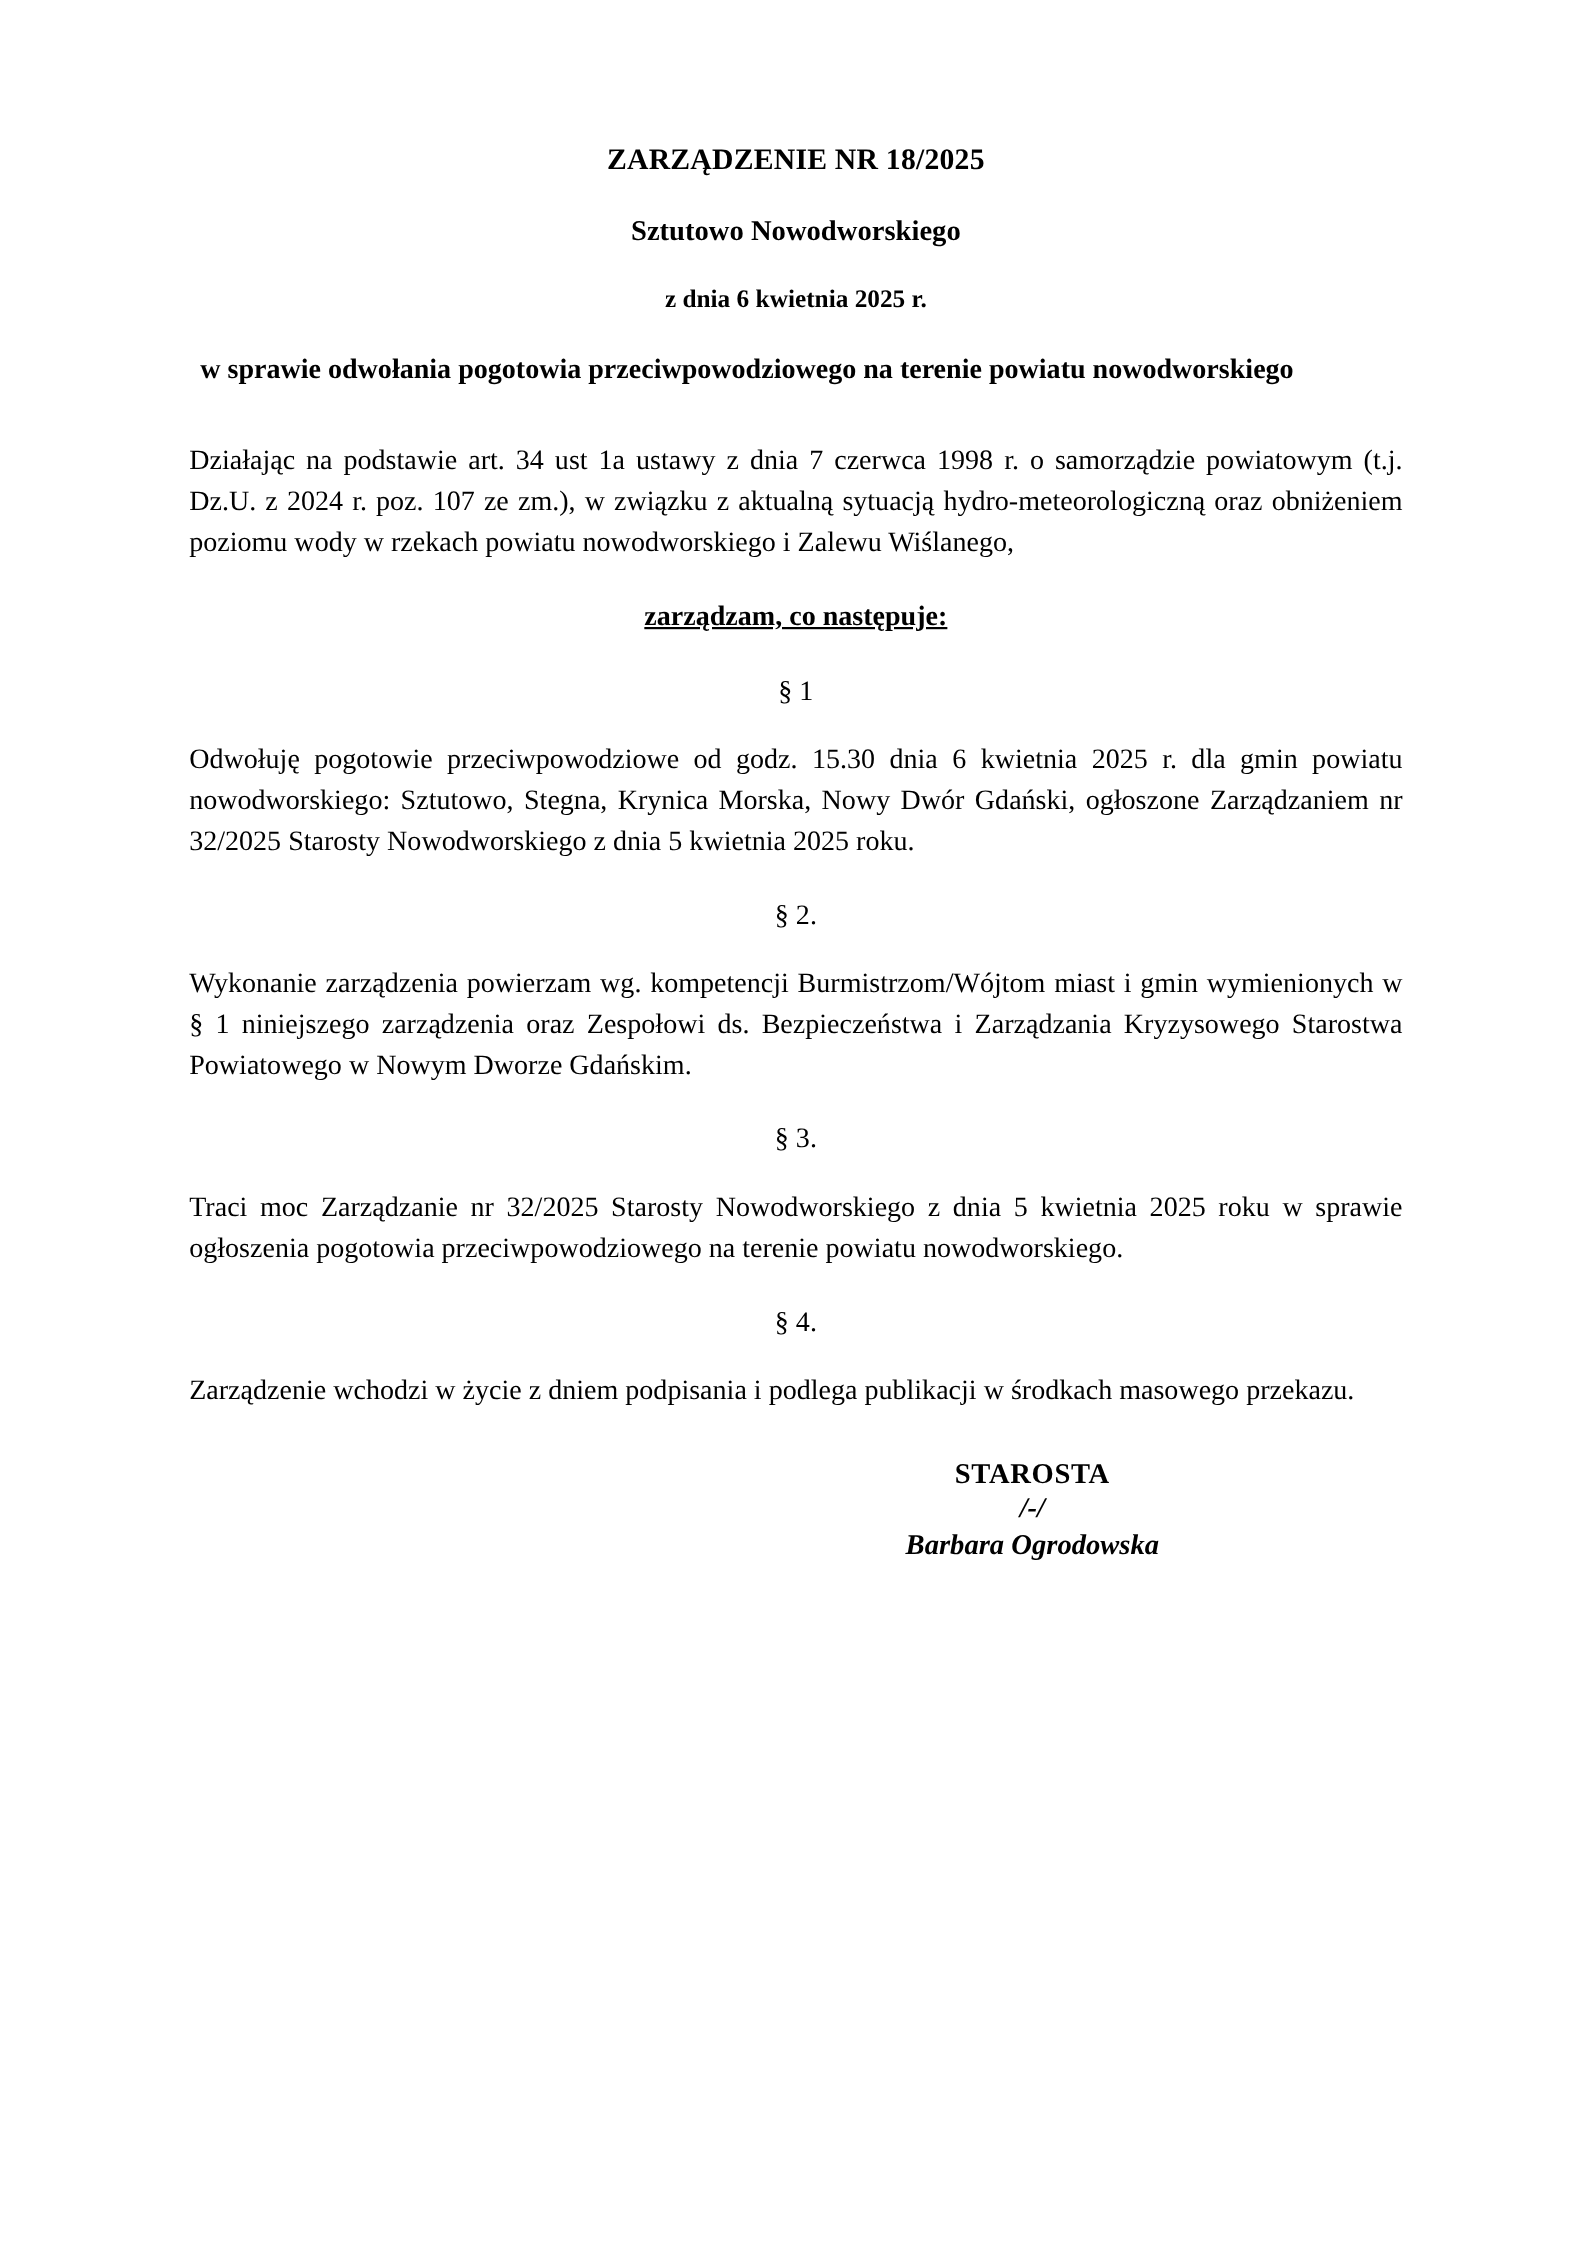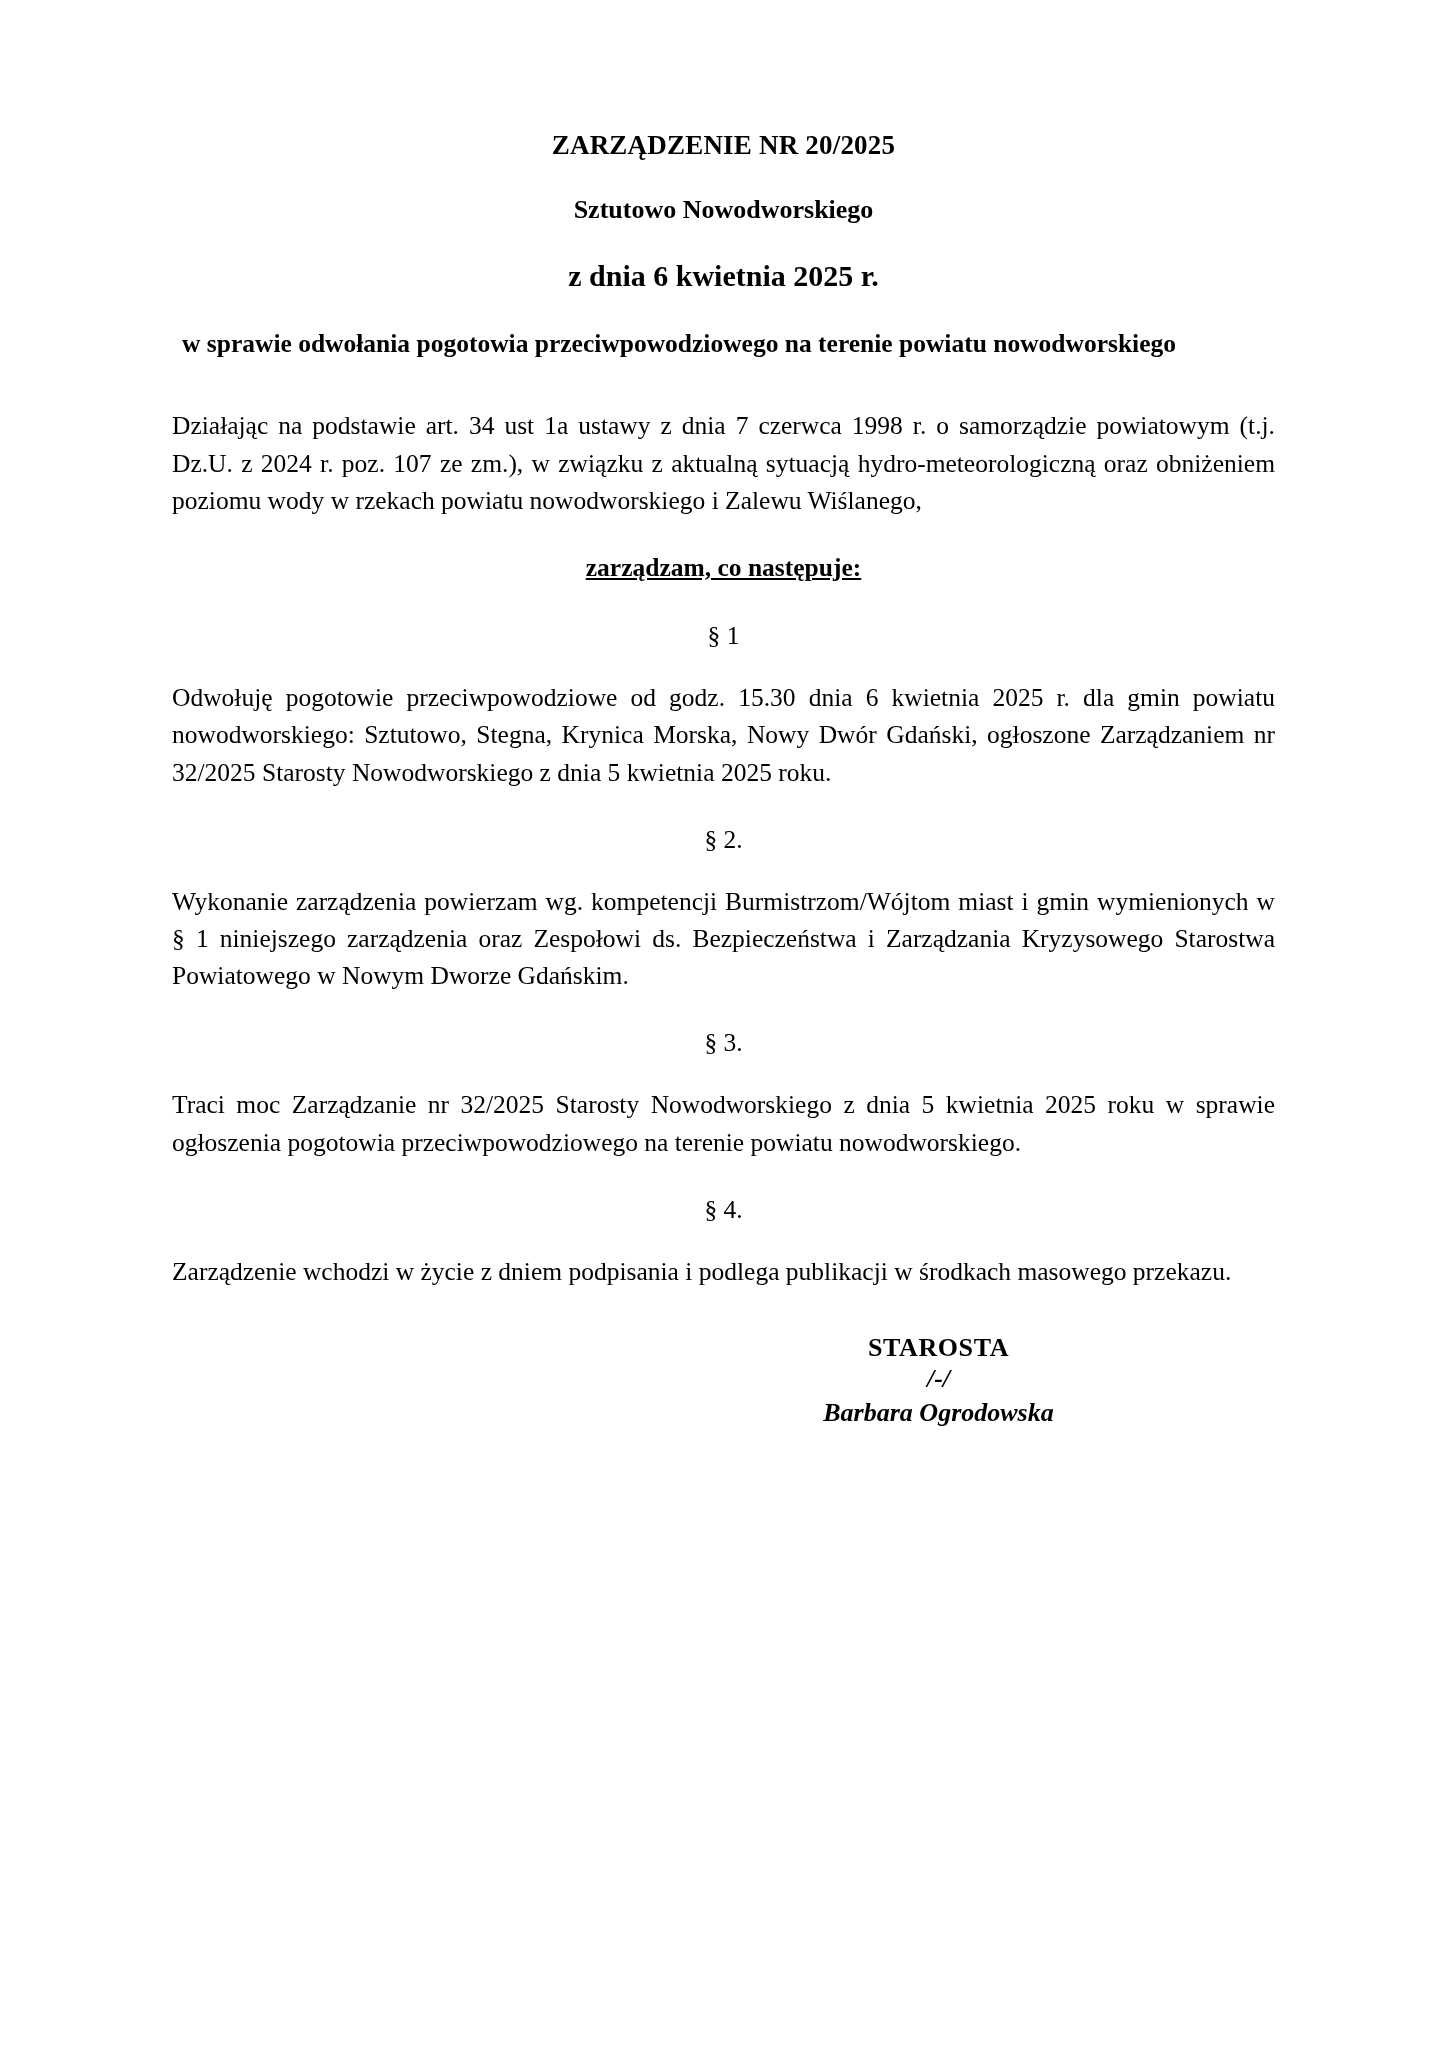--- a/index.html
+++ b/index.html
@@ -29,21 +29,21 @@
   }
   .doc-subtitle {
     text-align: center;
     font-weight: bold;
     font-size: 26px;
     margin: 0 0 34px 0;
   }
   .doc-date {
     text-align: center;
     font-weight: bold;
-    font-size: 30px;
+    font-size: 23px;
     margin: 0 0 34px 0;
   }
   .doc-subject {
     text-align: left;
     font-weight: bold;
     font-size: 25.5px;
     line-height: 1.35;
     margin: 0 0 46px 0;
     padding: 0 10px;
   }
@@ -89,21 +89,21 @@
     font-style: italic;
     font-size: 26px;
     line-height: 1.3;
   }
 </style>
 </head>
 <body>
 
 <div class="page">
 
-  <h1 class="doc-title">ZARZĄDZENIE NR 20/2025</h1>
+  <h1 class="doc-title">ZARZĄDZENIE NR 18/2025</h1>
 
   <div class="doc-subtitle">Sztutowo Nowodworskiego</div>
 
   <div class="doc-date">z dnia 6 kwietnia 2025 r.</div>
 
   <div class="doc-subject">w sprawie odwołania pogotowia przeciwpowodziowego na terenie powiatu nowodworskiego</div>
 
   <p class="body-par">Działając na podstawie art. 34 ust 1a ustawy z dnia 7 czerwca 1998 r. o samorządzie powiatowym (t.j. Dz.U. z 2024 r. poz. 107 ze zm.), w związku z aktualną sytuacją hydro-meteorologiczną oraz obniżeniem poziomu wody w rzekach powiatu nowodworskiego i Zalewu Wiślanego,</p>
 
   <div class="center-bold">zarządzam, co następuje:</div>

